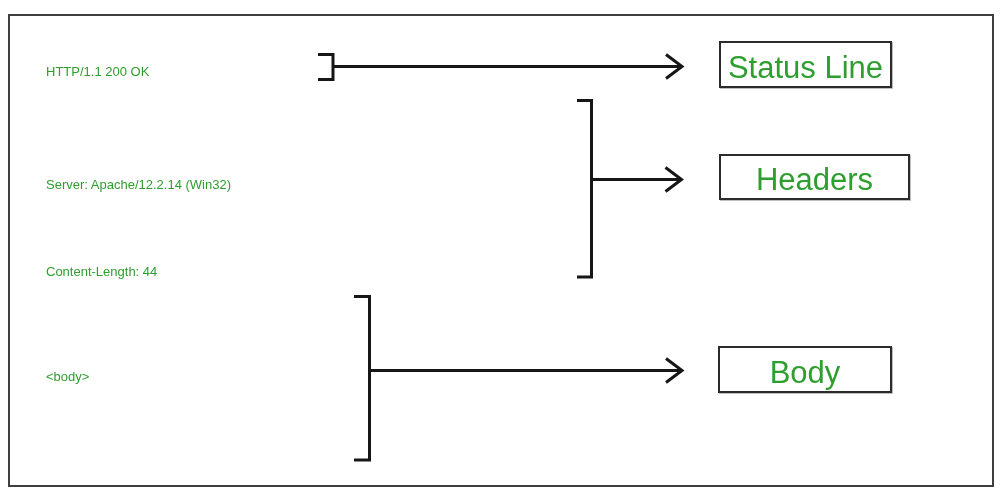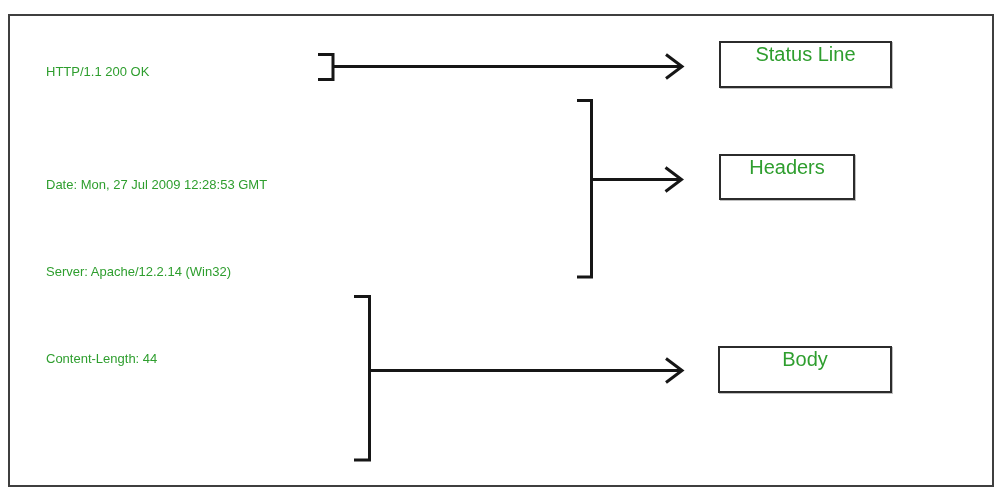--- a/index.html
+++ b/index.html
@@ -58,28 +58,28 @@
     position: absolute;
     left: 46px;
     top: 304px;
   }
   .labelbox {
     position: absolute;
     border: 2px solid #2b2b2b;
     box-sizing: border-box;
     background: #ffffff;
     display: flex;
-    align-items: flex-start;
+    align-items: flex-end;
     justify-content: center;
     color: #2e9e2e;
-    font-size: 20px;
+    font-size: 31px;
     box-shadow: 1px 1px 0 rgba(0,0,0,0.25);
   }
   .box-status  { left: 719px; top: 41px;  width: 173px; height: 47px; }
-  .box-headers { left: 719px; top: 154px; width: 136px; height: 46px; }
+  .box-headers { left: 719px; top: 154px; width: 191px; height: 46px; }
   .box-body    { left: 718px; top: 346px; width: 174px; height: 47px; }
 </style>
 </head>
 <body>
 
 <div class="canvas">
 
   <div class="frame"></div>
 
   <svg class="connectors" viewBox="0 0 1007 499" xmlns="http://www.w3.org/2000/svg">
@@ -87,28 +87,28 @@
     <path d="M333 66.5 H680 M666 54.5 L682 66.5 L666 78.5"></path>
     <path d="M577 100.5 H591.5 V277 H577"></path>
     <path d="M591.5 179.5 H679 M665.5 167.5 L681.5 179.5 L665.5 191.5"></path>
     <path d="M354 296.5 H369.5 V460 H354"></path>
     <path d="M369.5 370.5 H680 M666 358.5 L682 370.5 L666 382.5"></path>
   </svg>
 
   <div class="green status-text">HTTP/1.1 200 OK</div>
 
   <div class="green headers-block">
-    <div>Date: Mon, 27 Jul 2009 12:28:53 GMT</div>
     <div>Server: Apache/12.2.14 (Win32)</div>
     <div>Content-Length: 44</div>
     
     
   </div>
 
   <div class="green body-block">
+    <div>&lt;body&gt;</div>
     
     
     
   </div>
 
   <div class="labelbox box-status">
     <span>Status Line</span>
   </div>
   <div class="labelbox box-headers">
     <span>Headers</span>

